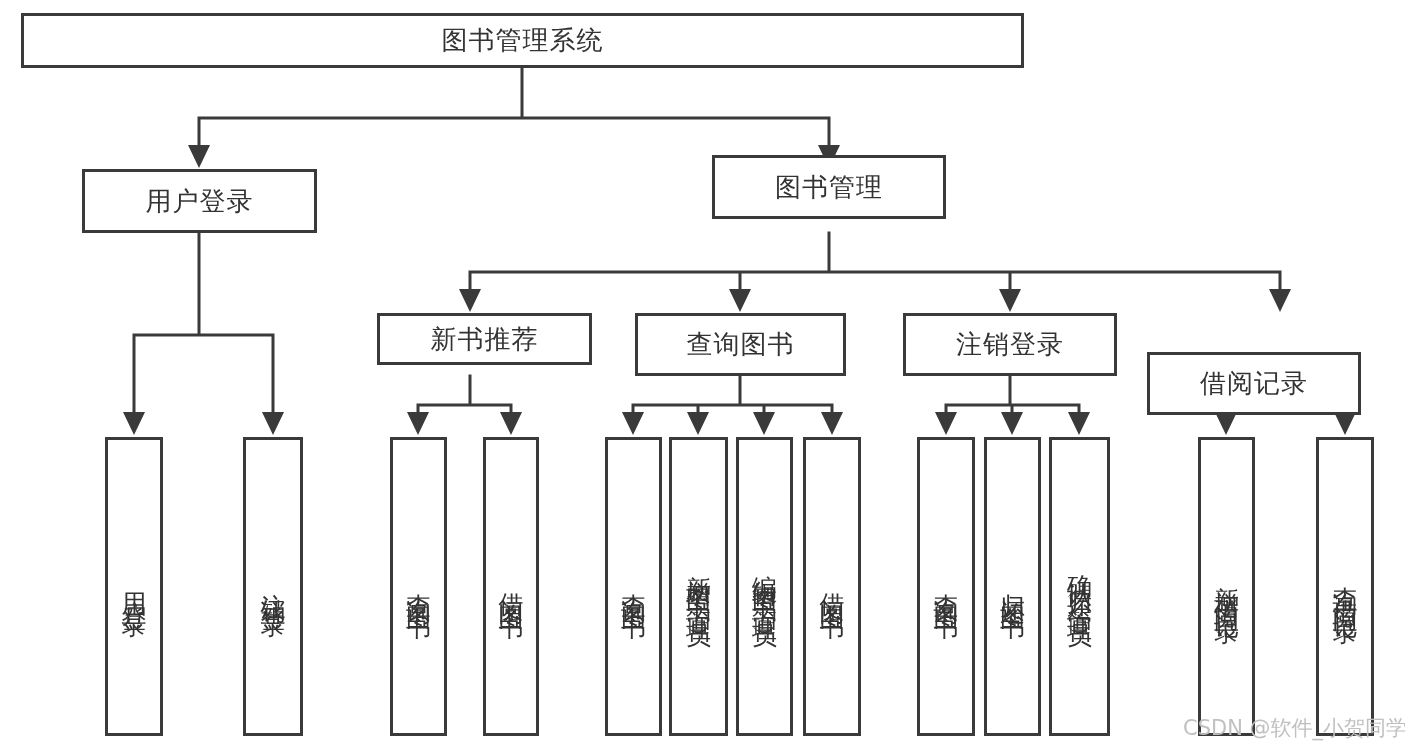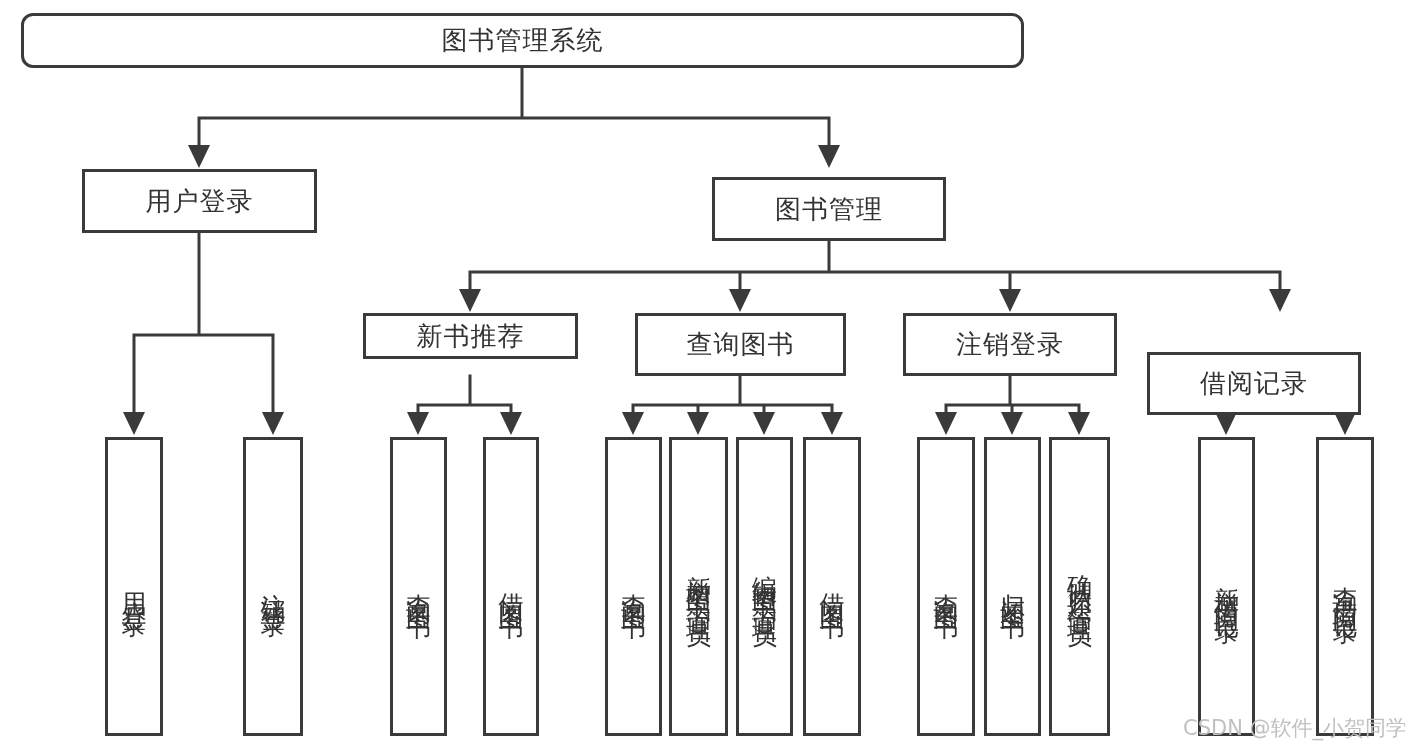--- a/index.html
+++ b/index.html
@@ -73,32 +73,32 @@
       M999 289 L1021 289 L1010 312 Z  M1269 289 L1291 289 L1280 312 Z
       M123 412 L145 412 L134 435 Z  M262 412 L284 412 L273 435 Z
       M407 412 L429 412 L418 435 Z  M500 412 L522 412 L511 435 Z
       M622 412 L644 412 L633 435 Z  M687 412 L709 412 L698 435 Z
       M753 412 L775 412 L764 435 Z  M821 412 L843 412 L832 435 Z
       M935 412 L957 412 L946 435 Z  M1001 412 L1023 412 L1012 435 Z
       M1068 412 L1090 412 L1079 435 Z  M1215 412 L1237 412 L1226 435 Z
       M1334 412 L1356 412 L1345 435 Z"></path>
   </svg>
 
-  <div class="box" style="left:21px; top:13px; width:1003px; height:55px;border-radius:12px;">
+  <div class="box" style="left:21px; top:13px; width:1003px; height:55px;">
     <span class="hlabel">图书管理系统</span>
   </div>
 
   <div class="box" style="left:82px; top:169px; width:235px; height:64px;">
     <span class="hlabel">用户登录</span>
   </div>
-  <div class="box" style="left:712px; top:177px; width:234px; height:64px;">
+  <div class="box" style="left:712px; top:155px; width:234px; height:64px;">
     <span class="hlabel">图书管理</span>
   </div>
 
-  <div class="box" style="left:363px; top:313px; width:215px; height:46px;">
+  <div class="box" style="left:377px; top:313px; width:215px; height:52px;">
     <span class="hlabel">新书推荐</span>
   </div>
   <div class="box" style="left:635px; top:313px; width:211px; height:63px;">
     <span class="hlabel">查询图书</span>
   </div>
   <div class="box" style="left:903px; top:313px; width:214px; height:63px;">
     <span class="hlabel">注销登录</span>
   </div>
   <div class="box" style="left:1147px; top:313px; width:214px; height:63px;margin-top:39px;">
     <span class="hlabel">借阅记录</span>

